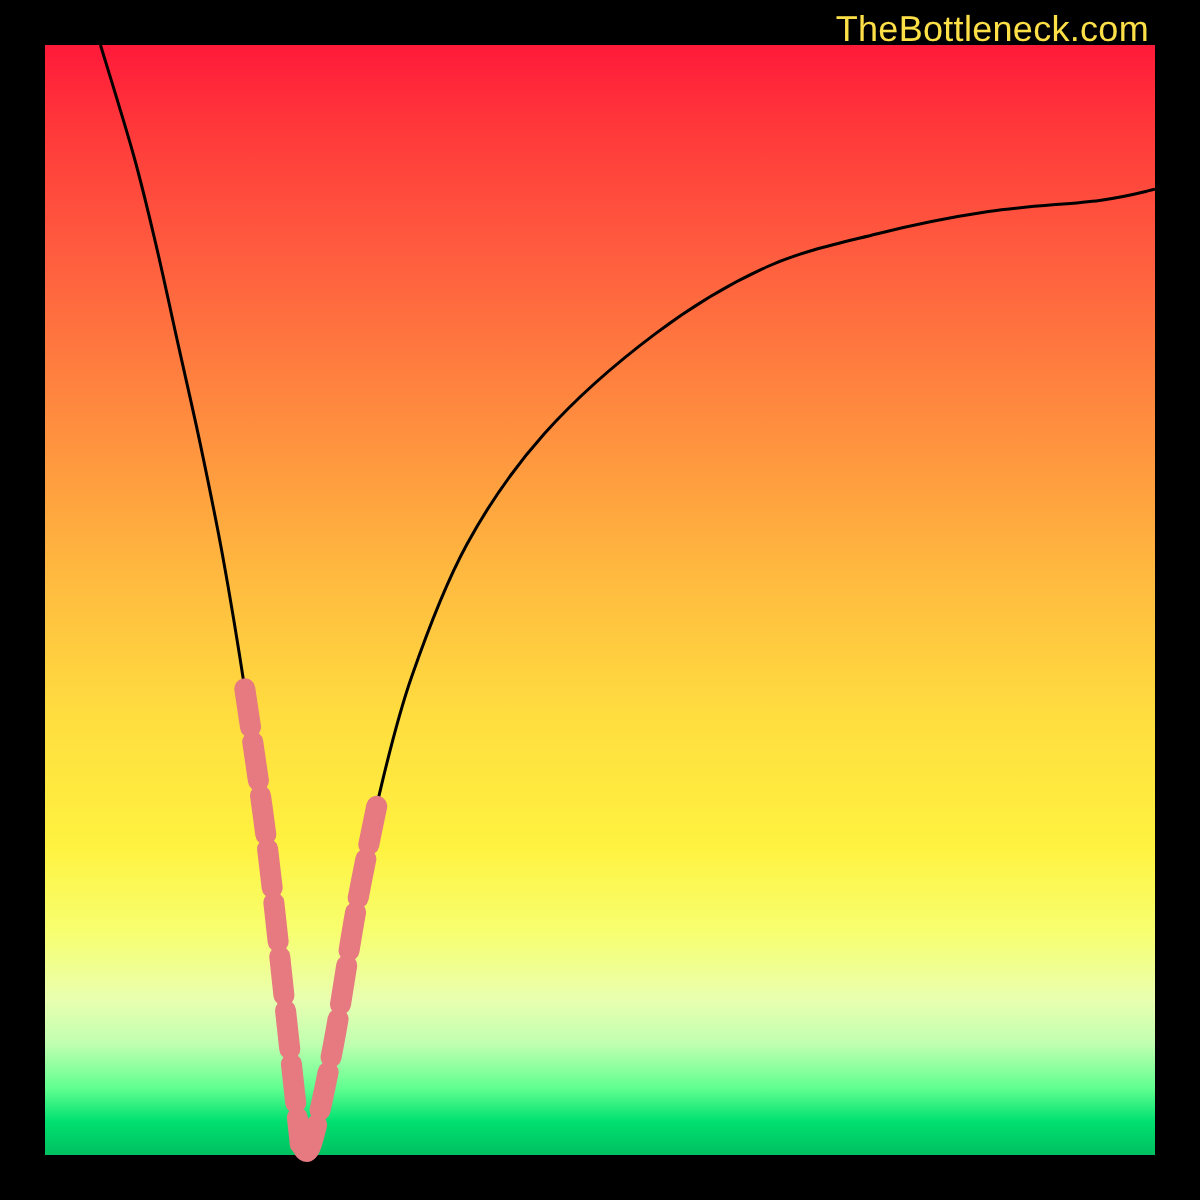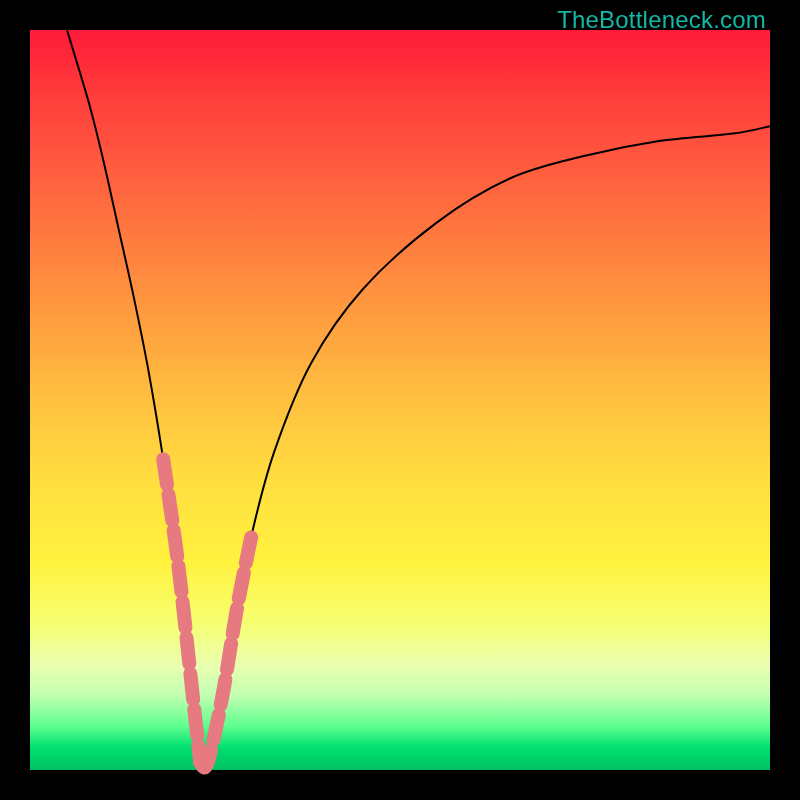--- a/index.html
+++ b/index.html
@@ -30,21 +30,21 @@
       #e9ffb0 86%,
       #c0ffb0 90%,
       #60ff90 94%,
       #00e070 97%,
       #00c060 100%);
   }
   .watermark {
     position: absolute;
     top: 6px;
     right: 34px;
-    color: #14b8a6;
+    color: #fde047;
     font-size: 24px;
     letter-spacing: 0.2px;
     font-weight: 400;
     user-select: none;
   }
   svg.plot {
     position: absolute;
     left: 30px;
     top: 30px;
     width: 740px;

